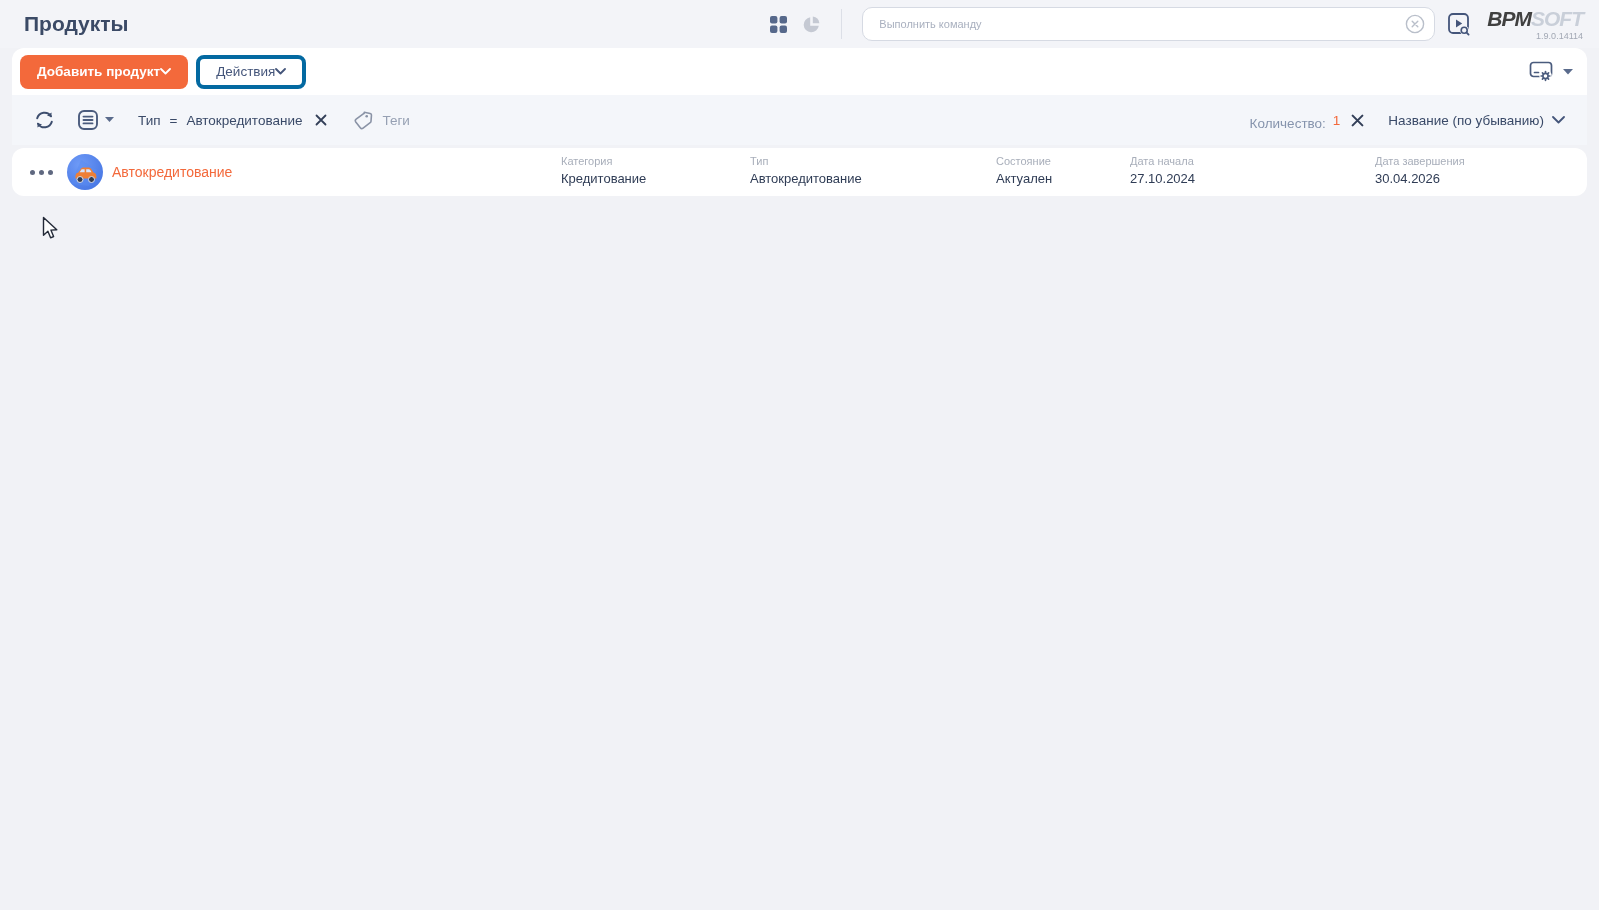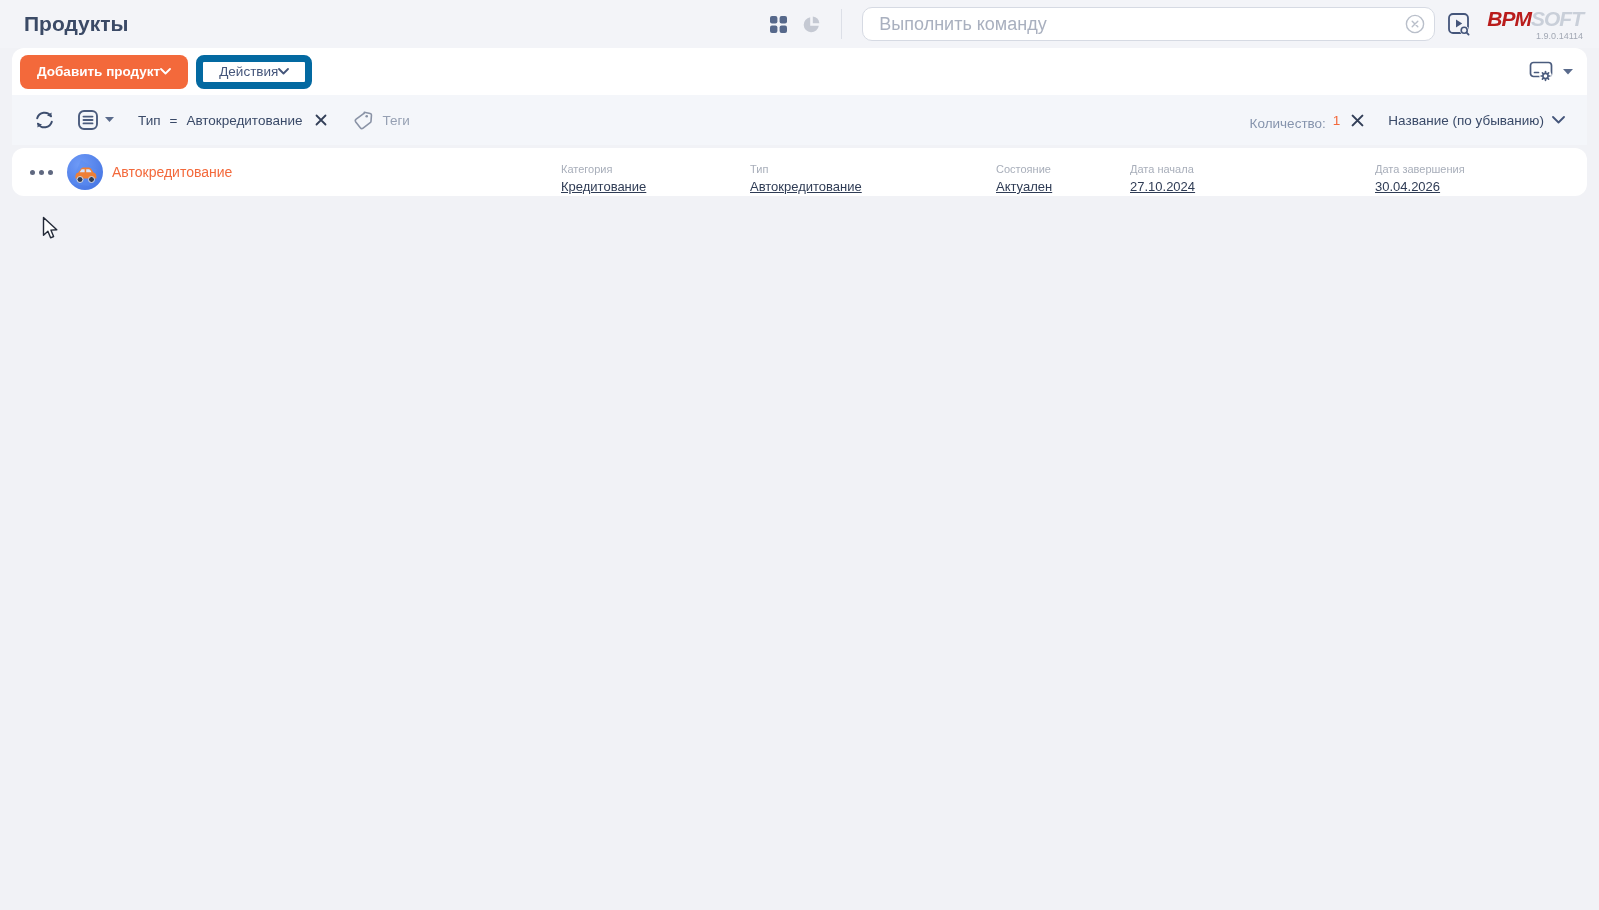--- a/index.html
+++ b/index.html
@@ -17,43 +17,43 @@
     padding:0 16px 0 24px;
   }
   .page-title { font-size:21px; font-weight:bold; color:#3b4a66; }
   .top-spacer { flex:1; }
   .view-icons { display:flex; align-items:center; gap:14px; margin-right:20px; }
   .icon-btn { display:flex; align-items:center; justify-content:center; cursor:pointer; }
   .v-divider { width:1px; height:30px; background:#dcdfe7; margin-right:20px; }
   .command-wrap { position:relative; width:573px; height:34px; margin-right:12px; }
   .command-input {
     width:100%; height:34px; border:1px solid #d6dae3; border-radius:10px;
-    background:#fff; padding:0 40px 0 16px; font-size:18px; color:#000000;
+    background:#fff; padding:0 40px 0 16px; font-size:11px; color:#000000;
     font-family:inherit; outline:none;
   }
   .command-input::placeholder { color:#a9b0bf; }
   .clear-icon { position:absolute; right:10px; top:7px; }
   .run-icon { margin-right:16px; }
   .logo-block { text-align:right; line-height:1; }
   .logo-text { font-size:21px; font-weight:bold; font-style:italic; letter-spacing:-1px; white-space:nowrap; }
-  .logo-text .brand-a { color:#b91c1c; }
+  .logo-text .brand-a { color:#404040; }
   .logo-text .brand-b { color:#c9cfd9; }
   .logo-version { font-size:9px; color:#a2a8b4; margin-top:3px; }
   
   .shell { margin:0 12px; }
   .toolbar-card {
     background:#fff; height:47px; border-radius:12px 12px 0 0;
     display:flex; align-items:center; padding:0 14px 0 8px;
   }
   .btn {
     height:34px; border-radius:8px; display:inline-flex; align-items:center;
     gap:0; font-size:13.5px; cursor:pointer; user-select:none;
   }
   .btn-primary { background:#f3693b; color:#fff; font-weight:bold; padding:0 17px; border:none; }
-  .btn-secondary { background:#fff; color:#44557a; border:7px solid #0369a1; padding:0 16px; margin-left:8px; }
+  .btn-secondary { background:#fff; color:#44557a; border:4px solid #0369a1; padding:0 16px; margin-left:8px; }
   .toolbar-right { margin-left:auto; display:flex; align-items:center; gap:8px; }
   
   .filter-strip {
     background:#f4f6fa; height:50px; display:flex; align-items:center;
     padding:0 22px 0 22px; font-size:13.5px;
   }
   .fs-item { display:flex; align-items:center; }
   .refresh-wrap { margin-right:22px; }
   .list-filter-wrap { gap:6px; margin-right:24px; }
   .filter-chip { gap:9px; color:#3a4a68; margin-right:26px; }
@@ -70,22 +70,22 @@
   }
   .row-menu { width:34px; display:flex; gap:4px; justify-content:center; cursor:pointer; }
   .row-menu i { width:5px; height:5px; border-radius:50%; background:#5f6880; }
   .avatar {
     width:36px; height:36px; border-radius:50%; margin:0 9px 0 9px;
     background:radial-gradient(circle at 35% 30%, #6f9bf7, #3f6fe0);
     display:flex; align-items:center; justify-content:center; overflow:hidden;
   }
   .record-link { color:#f3693b; font-size:14px; text-decoration:none; cursor:pointer; }
   .col { position:absolute; top:7px; }
-  .col .lbl { display:block; font-size:11px; color:#a8aeba; margin-bottom:4px;margin-top:8px; }
-  .col .val { display:block; font-size:13px; color:#2f3c55;text-decoration:underline; }
+  .col .lbl { display:block; font-size:11px; color:#a8aeba; margin-bottom:4px; }
+  .col .val { display:block; font-size:13px; color:#2f3c55; }
   
   .cursor { position:absolute; left:42px; top:216px; pointer-events:none; }
   svg { display:block; }
 </style>
 </head>
 <body>
 
 <div class="top-header">
   <div class="page-title">Продукты</div>
   <div class="top-spacer"></div>

